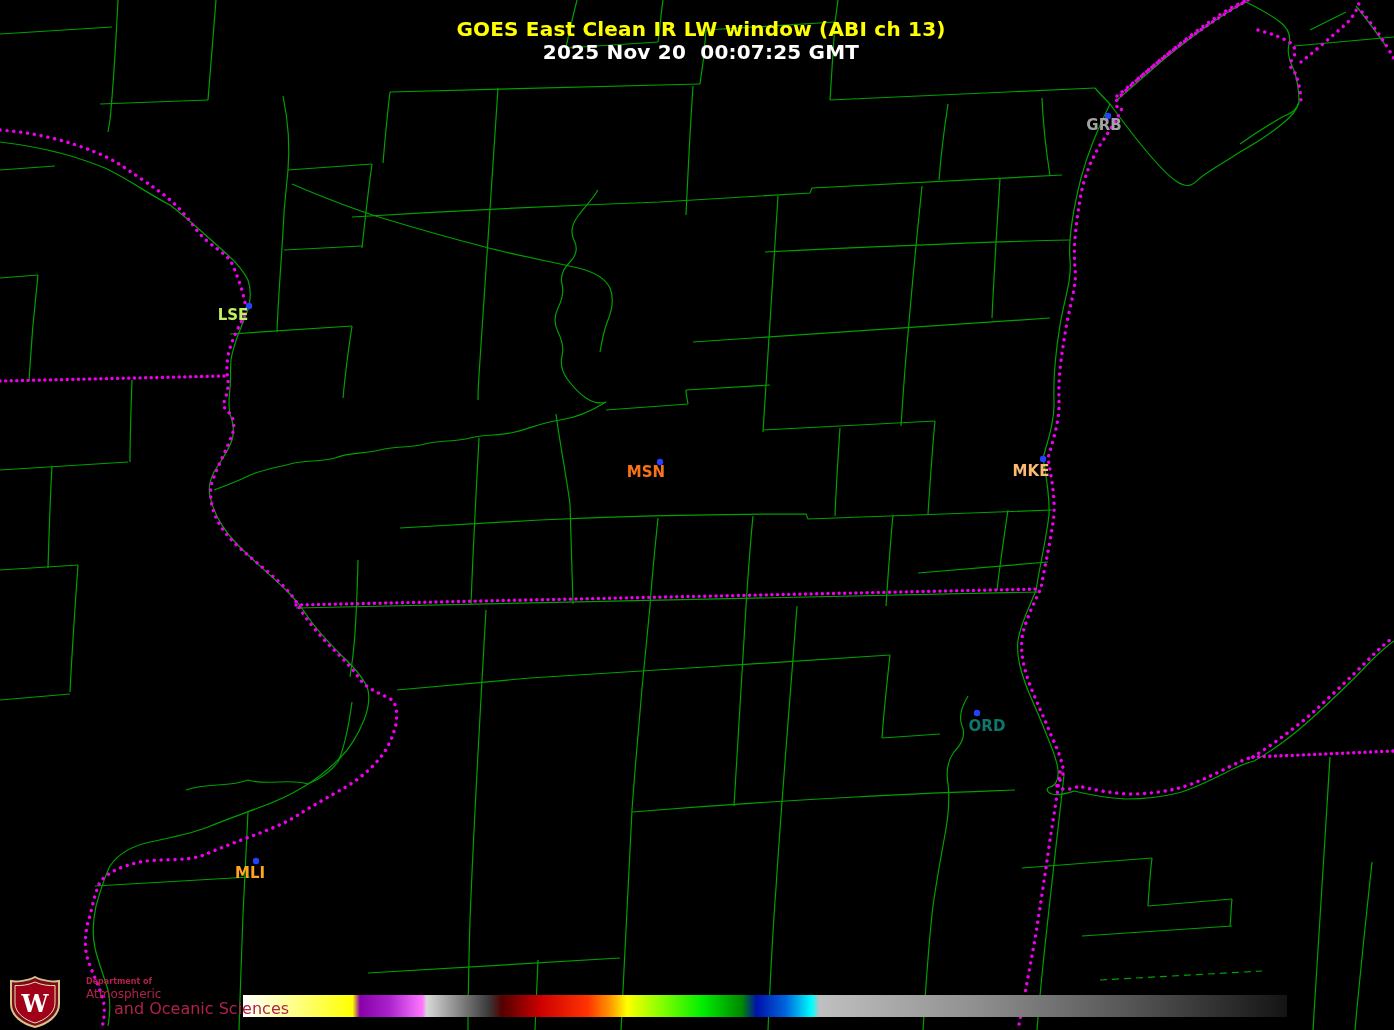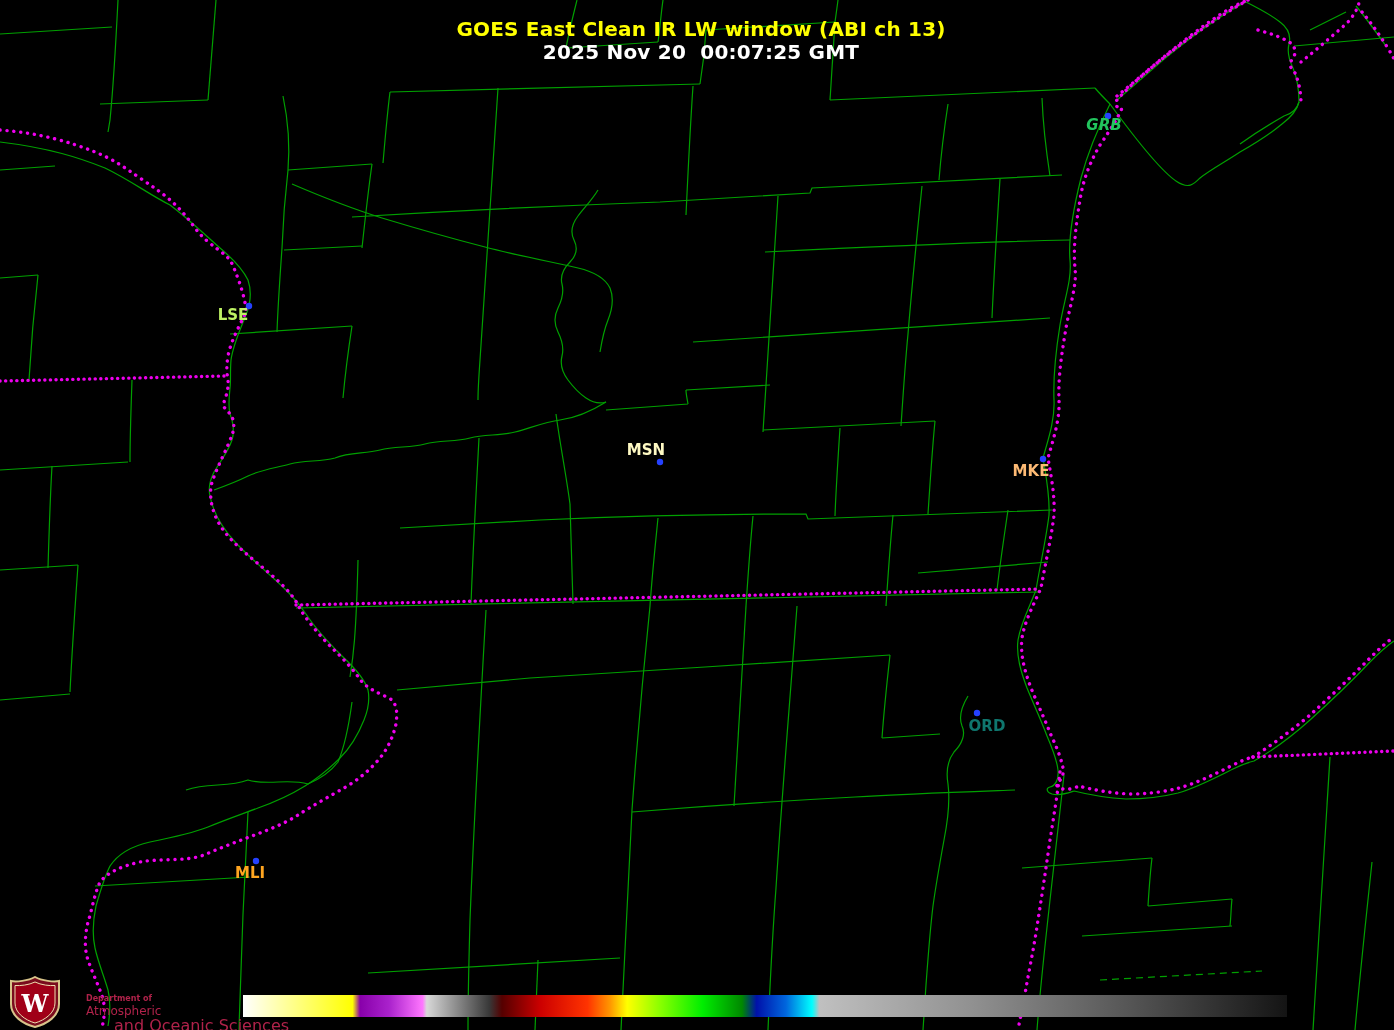--- a/index.html
+++ b/index.html
@@ -4,21 +4,21 @@
 <style>
   html,body{margin:0;padding:0;background:#000;width:1394px;height:1030px;overflow:hidden;}
   #screen{position:relative;width:1394px;height:1030px;background:#000;font-family:"DejaVu Sans","Liberation Sans",sans-serif;}
   #mapsvg{position:absolute;left:0;top:0;z-index:1;}
   .title-wrap{position:absolute;left:4px;top:18px;width:100%;text-align:center;z-index:5;pointer-events:none;}
   .title-line{color:#ffff00;font-weight:bold;font-size:20px;line-height:23px;letter-spacing:0.2px;white-space:pre;}
   .station-label{position:absolute;transform:translate(-50%,0);color:#ffa520;font-weight:bold;font-size:15px;z-index:4;white-space:nowrap;}
   #colorbar{position:absolute;left:243px;top:995px;width:1044px;height:22px;z-index:6;}
   .logo{position:absolute;left:8px;top:976px;z-index:7;display:flex;align-items:flex-start;}
   .logo-text{margin-left:24px;color:#b0224a;line-height:1.05;}
-  .logo-dept{font-size:8px;font-weight:bold;margin-top:19px;}
+  .logo-dept{font-size:8px;font-weight:bold;margin-top:2px;}
   .logo-l1{font-size:12px;margin-top:2px;}
   .logo-l2{font-size:16px;margin-left:28px;}
 </style>
 </head>
 <body>
 
 <div id="screen">
 
   <svg id="mapsvg" width="1394" height="1030" viewBox="0 0 1394 1030">
 
@@ -137,22 +137,22 @@
       <circle cx="256" cy="861" r="3.2"></circle>
     </g>
   </svg>
 
   <div class="title-wrap">
     <div class="title-line" style="color: rgb(255, 255, 0);">GOES East Clean IR LW window (ABI ch 13)</div>
     <div class="title-line" style="color: #ffffff;">2025 Nov 20  00:07:25 GMT</div>
   </div>
 
   <div class="station-label" style="left: 233px; top: 306px; color: #bef264;">LSE</div>
-  <div class="station-label" style="left: 1104px; top: 116px; color: #22c55e; font-style: italic;">GRB</div>
-  <div class="station-label" style="left: 646px; top: 441px; color: #fef9c3;">MSN</div>
+  <div class="station-label" style="left: 1104px; top: 116px; color: #a3a3a3;">GRB</div>
+  <div class="station-label" style="left: 646px; top: 463px; color: #f97316;">MSN</div>
   <div class="station-label" style="left: 1031px; top: 462px; color: #fdba74;">MKE</div>
   <div class="station-label" style="left: 963px; top: 717px; color: #0f766e; margin-left: 24px;">ORD</div>
   <div class="station-label" style="left: 250px; top: 864px; color: rgb(255, 165, 32);">MLI</div>
 
   <div id="colorbar" style="background: linear-gradient(90deg, rgb(255, 255, 255) 0%, rgb(255, 255, 216) 1.6%, rgb(255, 255, 0) 10.5%, rgb(136, 0, 170) 11.2%, rgb(170, 34, 204) 14%, rgb(255, 119, 255) 17.2%, rgb(216, 216, 216) 17.6%, rgb(56, 56, 56) 23.6%, rgb(85, 0, 0) 24.8%, rgb(204, 0, 0) 28.5%, rgb(255, 51, 0) 33%, rgb(255, 153, 0) 35.2%, rgb(255, 255, 0) 36.8%, rgb(136, 255, 0) 40%, rgb(0, 238, 0) 44%, rgb(0, 136, 0) 47.8%, rgb(0, 17, 170) 49.2%, rgb(0, 102, 221) 52%, rgb(0, 255, 255) 54.5%, rgb(192, 192, 192) 55.2%, rgb(144, 144, 144) 70%, rgb(85, 85, 85) 85%, rgb(20, 20, 20) 100%);"></div>
 
   <div class="logo">
     <svg width="54" height="52" viewBox="0 0 54 52">
       <path d="M27,1 C20,5 8,6 3,5 L3,28 C3,40 15,48 27,51 C39,48 51,40 51,28 L51,5 C46,6 34,5 27,1 Z" fill="#7a0c1e" stroke="#d8c48a" stroke-width="2"></path>
       <path d="M27,6 C21,9 12,10 7,9.5 L7,27 C7,37 17,44 27,47 C37,44 47,37 47,27 L47,9.5 C42,10 33,9 27,6 Z" fill="#a00018" stroke="#f0e0b0" stroke-width="1"></path>

